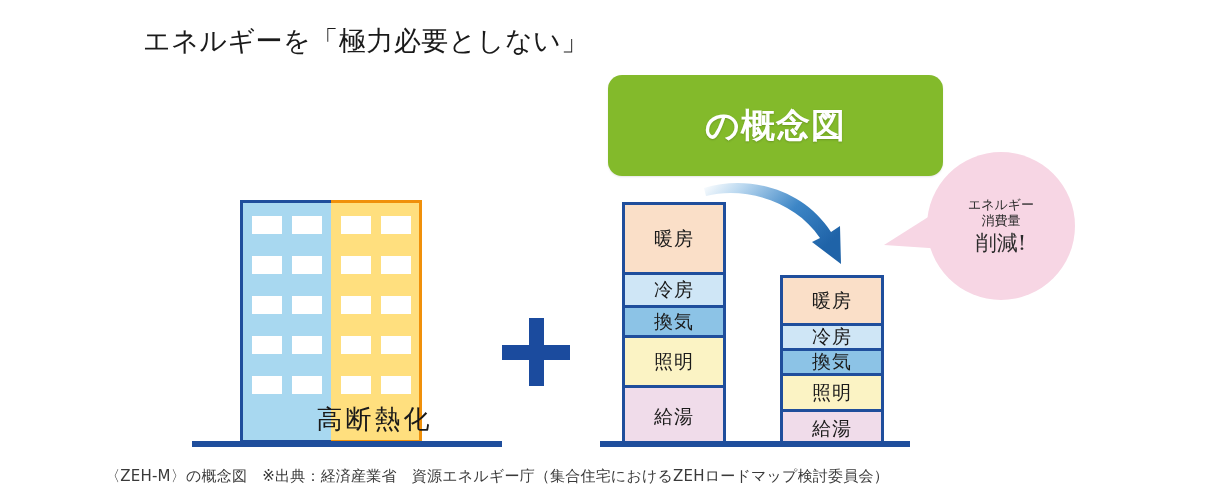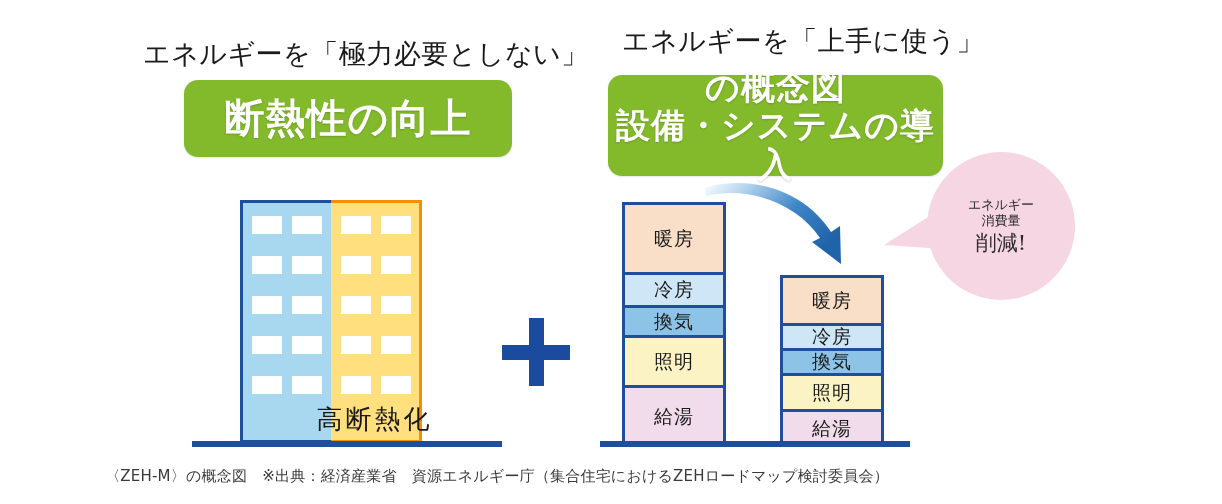--- a/index.html
+++ b/index.html
@@ -13,21 +13,21 @@
   
   .heading{
     position:absolute;
     font-size:27px;
     font-weight:400;
     letter-spacing:0.5px;
     color:#1a1a1a;
     white-space:nowrap;
     font-family:"DejaVu Serif","Liberation Serif",serif;
   }
-  #heading-left{left:143px;top:36px;}
+  #heading-left{left:143px;top:23px;}
   #heading-right{left:622px;top:23px;}
 
   
   .green-pill{
     position:absolute;
     background:#83ba2b;
     border-radius:14px;
     color:#ffffff;
     display:flex;align-items:center;justify-content:center;
     text-align:center;
@@ -102,30 +102,25 @@
     font-size:15px;color:#3a3a3a;letter-spacing:0.2px;
     font-family:"DejaVu Sans","Liberation Sans",sans-serif;
   }
 </style>
 </head>
 <body>
 
 <div class="stage">
 
   <div class="heading" id="heading-left">エネルギーを「極力必要としない」</div>
-  <div class="heading" id="heading-right">エネルギーを「上手に使う」</div>
-
-  <div class="green-pill" id="pill-left">
-    <span>断熱性の向上</span>
-  </div>
+
 
   <div class="green-pill" id="pill-right">
     <div>
       <div>の概念図</div>
-      <div>設備・システムの導入</div>
     </div>
   </div>
 
   <div id="building-wrap">
     <div class="bld-half" id="bld-left"></div>
     <div class="bld-half" id="bld-right"></div>
     <div id="building-windows">
         <div class="window" style="left: 12px; top: 16px;"></div>
         <div class="window" style="left: 52px; top: 16px;"></div>
         <div class="window" style="left: 101px; top: 16px;"></div>

